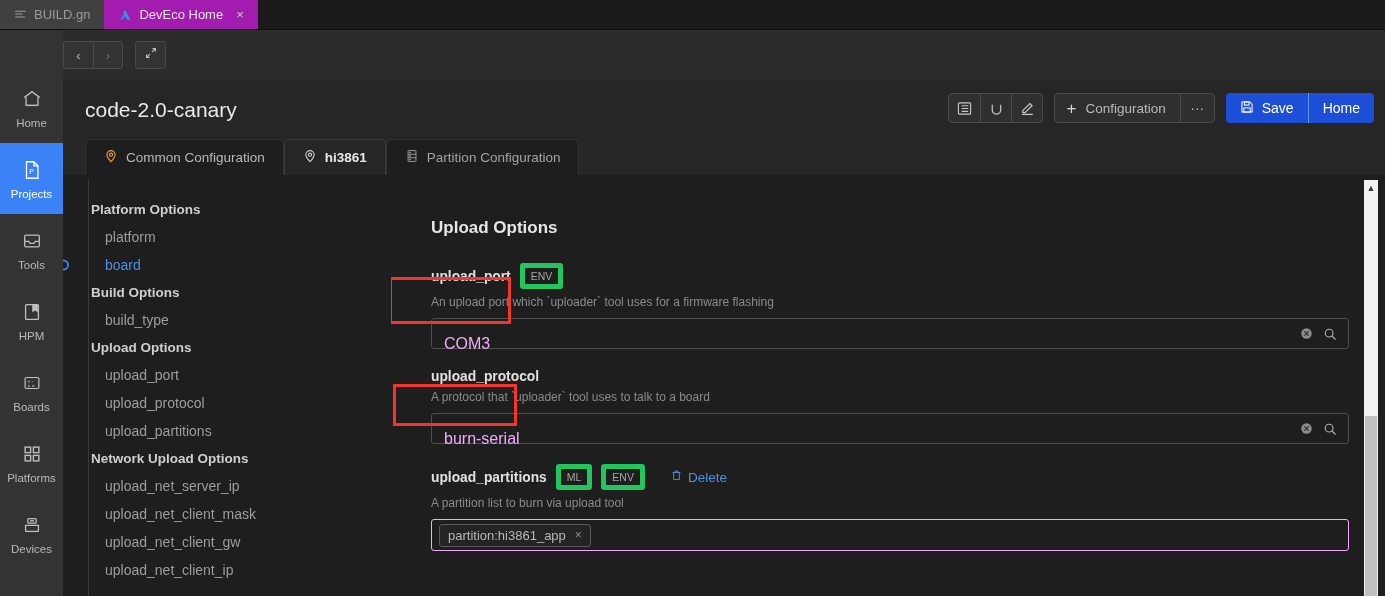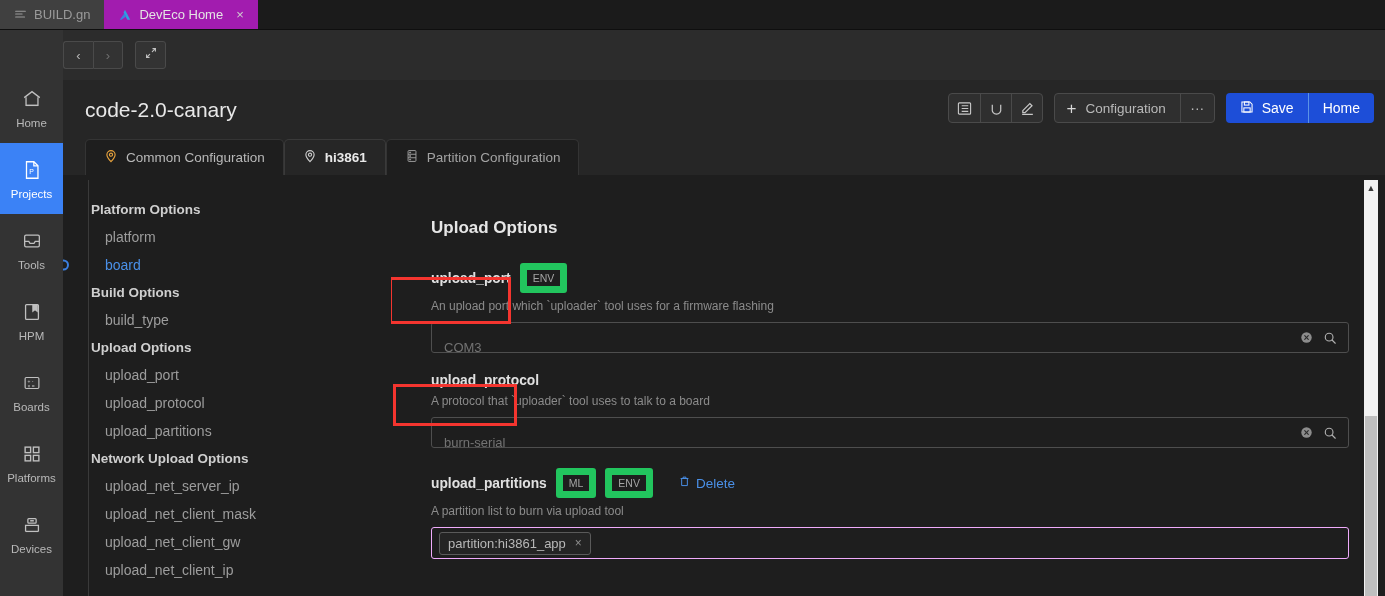--- a/index.html
+++ b/index.html
@@ -133,35 +133,35 @@
     width:7px; height:7px; border-radius:50%; border:2px solid #3b7fe0; background:#1e1e1e;
   }
 
   .content { flex:1; position:relative; padding: 38px 36px 0 40px; overflow:hidden; }
   .sect-title { font-size:17px; font-weight:bold; color:#e6e6e6; margin-bottom:25px; }
 
   .field { margin-bottom: 2px; }
   .field-head { display:flex; align-items:center; gap:9px; margin-bottom:6px; }
   .field-name { font-size:13.8px; font-weight:bold; color:#e0e0e0; }
   .badge {
-    font-size:10.5px; color:#a5a5a5; border:7px solid #22c55e; border-radius:3px;
+    font-size:10.5px; color:#a5a5a5; border:5px solid #22c55e; border-radius:3px;
     padding:1px 6px; line-height:1.35;
   }
   .delete-link {
     display:flex; align-items:center; gap:5px; color:#4a90e8; font-size:13.5px;
     margin-left:16px; cursor:pointer;
   }
   .field-desc { font-size:12px; color:#8b8b8b; margin-bottom:9px; }
 
   .inputrow {
     display:flex; align-items:center; height:31px;
     border:1px solid #4e4e4e; border-radius:3px; background:#1e1e1e;
     position:relative;
   }
-  .inputrow .val { flex:1; padding:0 12px; font-size:13px; color:#737373;margin-top:20px; }
+  .inputrow .val { flex:1; padding:0 12px; font-size:16px; color:#f0abfc;margin-top:20px; }
   .inputrow .acts { display:flex; align-items:center; gap:10px; padding-right:11px; }
   .clear-ico { cursor:pointer; display:flex; }
   .search-ico { cursor:pointer; display:flex; }
 
   .tagbox {
     display:flex; align-items:center; height:32px; border:1px solid #f0abfc;
     border-radius:3px; background:#1e1e1e; padding:0 7px;
   }
   .tag {
     display:flex; align-items:center; gap:9px; border:1px solid #5a5a5a;

